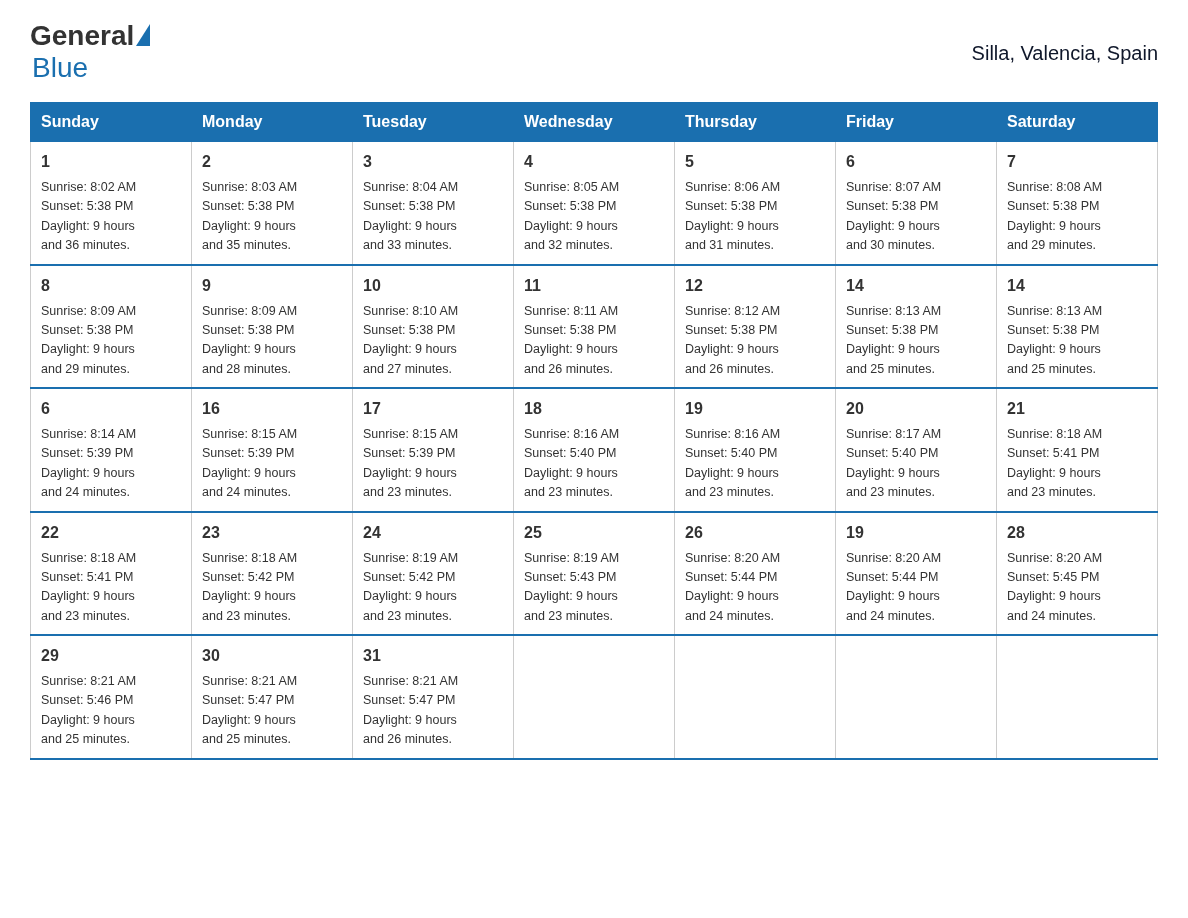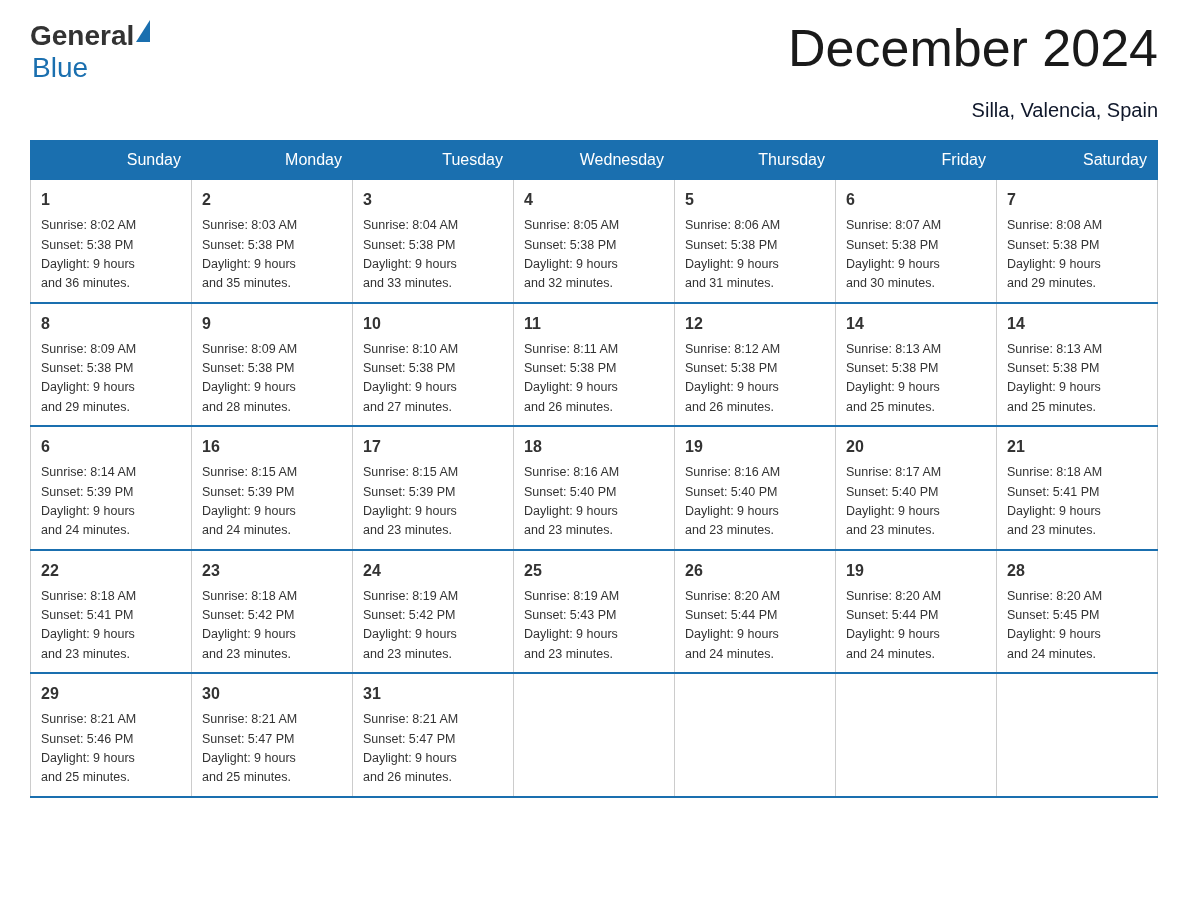--- a/index.html
+++ b/index.html
@@ -16,21 +16,21 @@
       align-items: flex-start;
       margin-bottom: 18px;
     }
     .logo {
       display: flex;
       flex-direction: column;
       align-items: flex-start;
     }
     .logo-top {
       display: flex;
-      align-items: flex-start;
+      align-items: center;
     }
     .logo-text-general {
       font-size: 28px;
       font-weight: bold;
       color: #333;
     }
     .logo-triangle {
       width: 0;
       height: 0;
       border-left: 14px solid transparent;
@@ -59,23 +59,23 @@
       margin-top: 22px;
     }
     table {
       width: 100%;
       border-collapse: collapse;
     }
     thead th {
       background-color: #1a6faf;
       color: #fff;
       padding: 10px 10px;
-      text-align: right;
+      text-align: left;
       font-size: 16px;
-      font-weight: normal;
+      font-weight: bold;
       border: 1px solid #1a6faf;
     }
     tbody td {
       vertical-align: top;
       padding: 8px 10px;
       border: 1px solid #ccc;
       width: 14.28%;
       font-size: 13px;
       color: #333;
       line-height: 1.5;
@@ -105,21 +105,20 @@
 
 <div class="header">
   <div class="logo">
     <div class="logo-top">
       <span class="logo-text-general">General</span>
       <div class="logo-triangle"></div>
     </div>
     <span class="logo-text-blue">Blue</span>
   </div>
   <div class="title-area">
-    <div class="month-title">December 2024</div>
     <div class="location">Silla, Valencia, Spain</div>
   </div>
 </div>
 
 <table>
   <thead>
     <tr>
     <th>Sunday</th>
         <th>Monday</th>
         <th>Tuesday</th>

